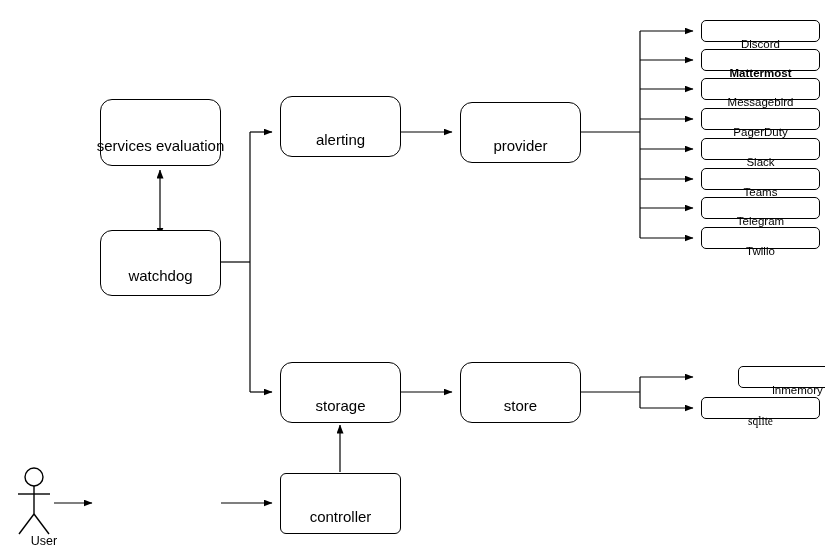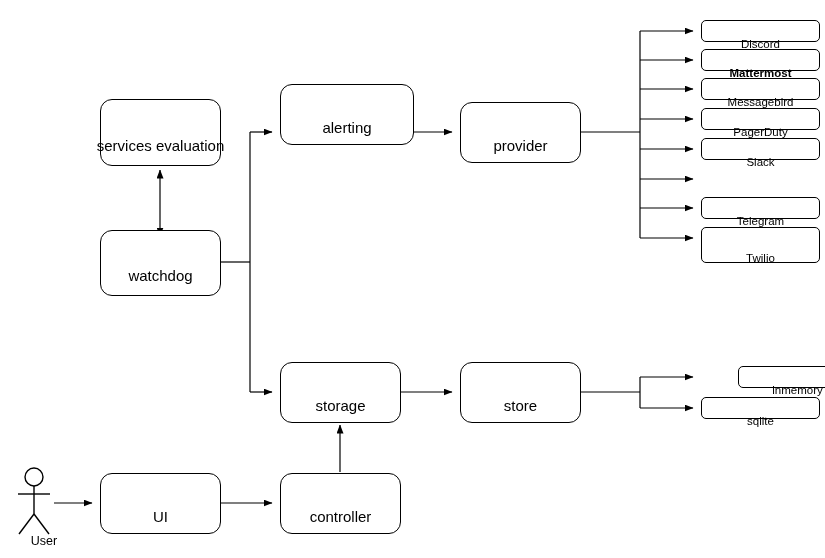--- a/index.html
+++ b/index.html
@@ -136,66 +136,66 @@
   <div class="actor-caption">User</div>
 
   <div class="node node-lg" style="left:100px; top:99px; width:121px; height:67px;">
     <span class="node-label">services evaluation</span>
   </div>
 
   <div class="node node-lg" style="left:100px; top:230px; width:121px; height:66px;">
     <span class="node-label">watchdog</span>
   </div>
 
-  <div class="node node-lg" style="left:280px; top:84px; width:134px; height:61px;">
+  <div class="node node-lg" style="left:280px; top:96px; width:121px; height:61px;">
     <span class="node-label">alerting</span>
   </div>
 
   <div class="node node-lg" style="left:460px; top:102px; width:121px; height:61px;">
     <span class="node-label">provider</span>
   </div>
 
   <div class="node node-lg" style="left:280px; top:362px; width:121px; height:61px;">
     <span class="node-label">storage</span>
   </div>
 
   <div class="node node-lg" style="left:460px; top:362px; width:121px; height:61px;">
     <span class="node-label">store</span>
   </div>
 
-  <div class="node node-lg" style="left:100px; top:473px; width:121px; height:61px;">
-    <span class="node-label">UI</span>
-  </div>
-
-  <div class="node node-lg" style="left:280px; top:473px; width:121px; height:61px;">
+
+  <div class="node node-lg" style="left:280px; top:473px; width:121px; height:61px;border-radius:6px;">
     <span class="node-label">controller</span>
   </div>
 
   <div class="node node-sm" style="left:701px; top:20px; width:119px; height:22px;">
     <span class="node-label">Discord</span>
   </div>
   <div class="node node-sm" style="left:701px; top:49px; width:119px; height:22px;font-weight:bold;">
     <span class="node-label">Mattermost</span>
   </div>
   <div class="node node-sm" style="left:701px; top:78px; width:119px; height:22px;">
     <span class="node-label">Messagebird</span>
   </div>
   <div class="node node-sm" style="left:701px; top:108px; width:119px; height:22px;">
     <span class="node-label">PagerDuty</span>
   </div>
   <div class="node node-sm" style="left:701px; top:138px; width:119px; height:22px;">
     <span class="node-label">Slack</span>
   </div>
+  <div class="node node-sm" style="left:701px; top:168px; width:119px; height:22px;">
+    <span class="node-label">Teams</span>
+  </div>
   <div class="node node-sm" style="left:701px; top:197px; width:119px; height:22px;">
     <span class="node-label">Telegram</span>
   </div>
-  <div class="node node-sm" style="left:701px; top:227px; width:119px; height:36px;">
+  <div class="node node-sm" style="left:701px; top:227px; width:119px; height:22px;">
     <span class="node-label">Twilio</span>
   </div>
 
   <div class="node node-sm" style="left:738px; top:366px; width:119px; height:22px;">
     <span class="node-label">inmemory</span>
   </div>
-  <div class="node node-sm" style="left:701px; top:397px; width:119px; height:22px;">
+  <div class="node node-sm" style="left:701px; top:397px; width:119px; height:22px;font-family:Liberation Serif, serif;">
     <span class="node-label">sqlite</span>
   </div>
 
 </div>
 
 </body></html>

